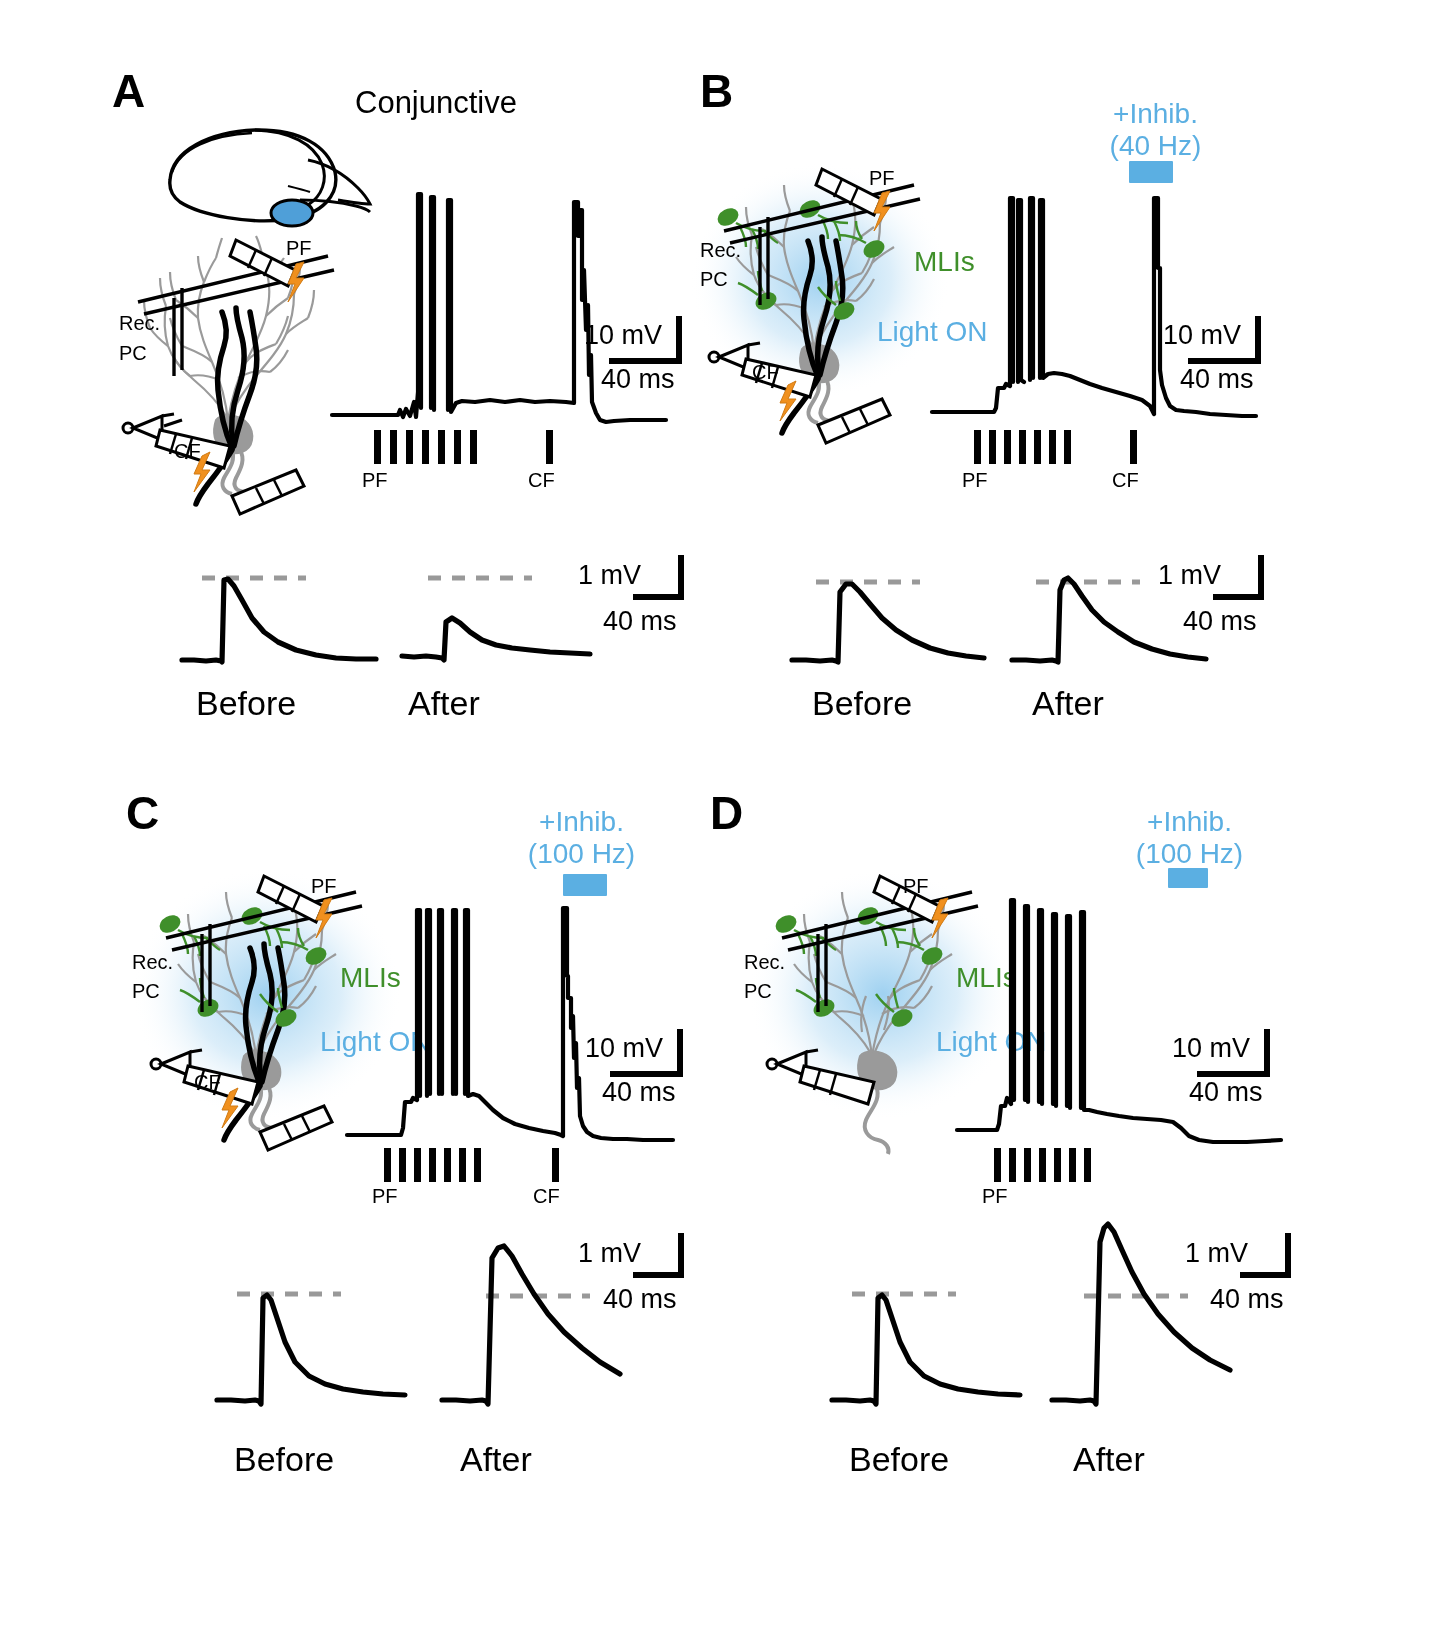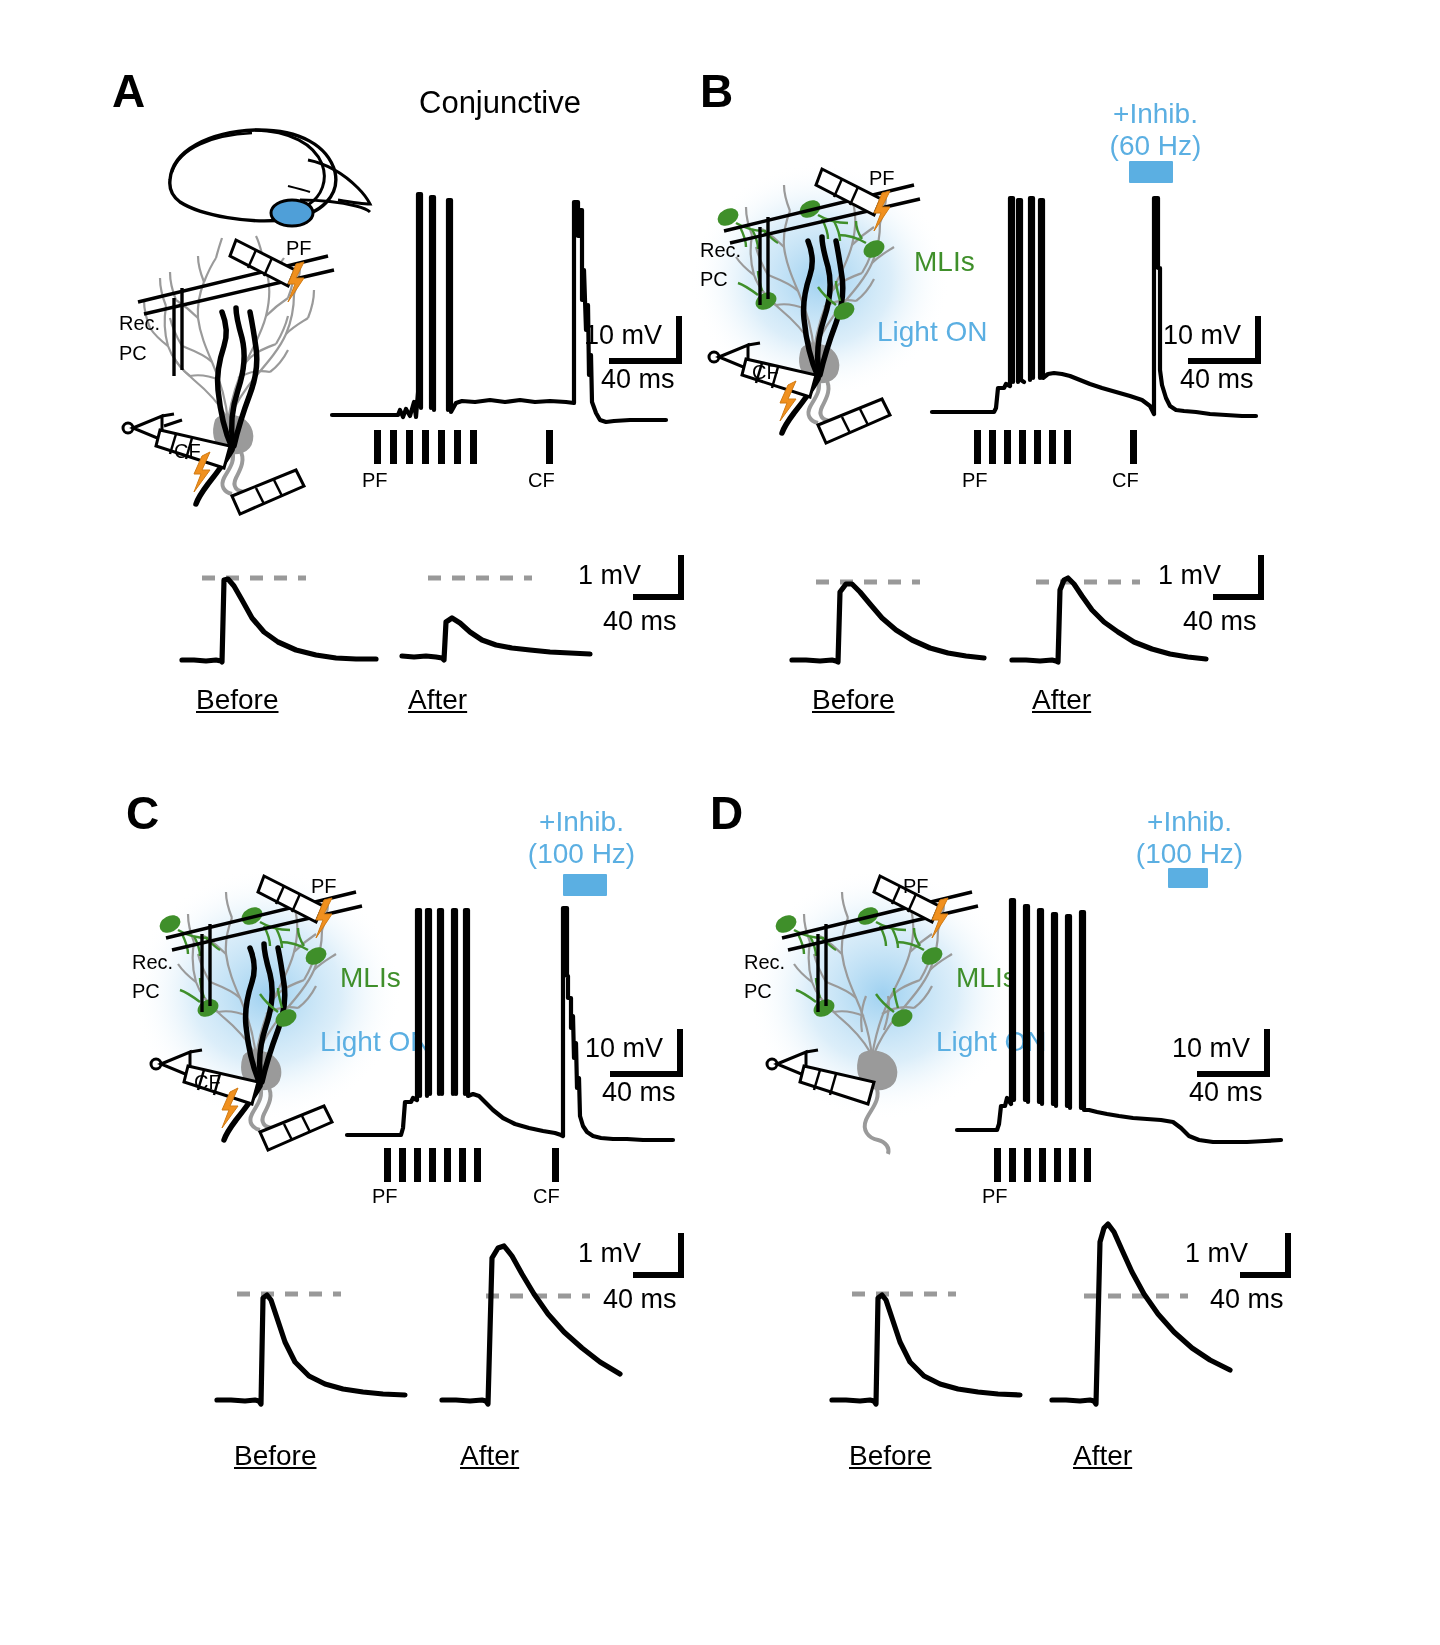--- a/index.html
+++ b/index.html
@@ -21,21 +21,20 @@
   .abs { position: absolute; }
   .panel-letter {
     font-size: 46px;
     font-weight: bold;
     letter-spacing: -1px;
     line-height: 1;
   }
   .title-text {
     font-size: 31px;
     line-height: 1.12;
-    text-align: center;
     color: #000;
   }
   .inhib-text {
     font-size: 28px;
     line-height: 1.13;
     text-align: center;
   }
   .lbl {
     font-size: 20px;
     line-height: 1;
@@ -46,23 +45,22 @@
     white-space: nowrap;
   }
   .mlis-lbl {
     font-size: 28px;
     font-weight: normal;
   }
   .light-on-lbl {
     font-size: 28px;
   }
   .beforeafter {
-    font-size: 28px;
+    font-size: 34px;
     line-height: 1;
-    text-decoration: underline;
   }
   .lightbar {
     border-radius: 1px;
   }
   svg { display: block; overflow: visible; }
   .trace-path {
     fill: none;
     stroke: #000;
     stroke-width: 4.2;
     stroke-linecap: round;
@@ -353,21 +351,21 @@
 
   <div class="abs lbl" style="left:869px; top:168px;">PF</div>
   <div class="abs lbl" style="left:700px; top:240px;">Rec.</div>
   <div class="abs lbl" style="left:700px; top:269px;">PC</div>
   <div class="abs lbl" style="left:752px; top:362px;">CF</div>
   <div class="abs mlis-lbl" style="left:914px; top:246px; color:#3f8f2a;">MLIs</div>
   <div class="abs light-on-lbl" style="left:877px; top:316px; color:#5BAFE2;">Light ON</div>
 
   <div class="abs inhib-text" style="left:1068px; top:98px; width:175px; color:#5BAFE2;">
     <div>+Inhib.</div>
-    <div>(60 Hz)</div>
+    <div>(40 Hz)</div>
   </div>
   <div class="abs lightbar" style="left:1129px; top:161px; width:44px; height:22px; background:#5BAFE2;"></div>
 
   <svg class="abs" style="left:930px; top:170px;" width="330" height="260">
     <path class="trace-path" d="M2,242 L64,242 L66,238 L68,218 L74,218 L76,214 L80,216
       M80,216 L80,28 L83,28 L83,212
       M88,212 L88,30 L91,30 L91,210 L94,212
       M100,210 L100,28 L103,28 L103,208
       M110,208 L110,30 L113,30 L113,208
       L118,204 L124,203 L132,204 L140,206 L150,210 L160,214 L172,218 L186,222 L200,226 L212,230 L220,236 L224,244

